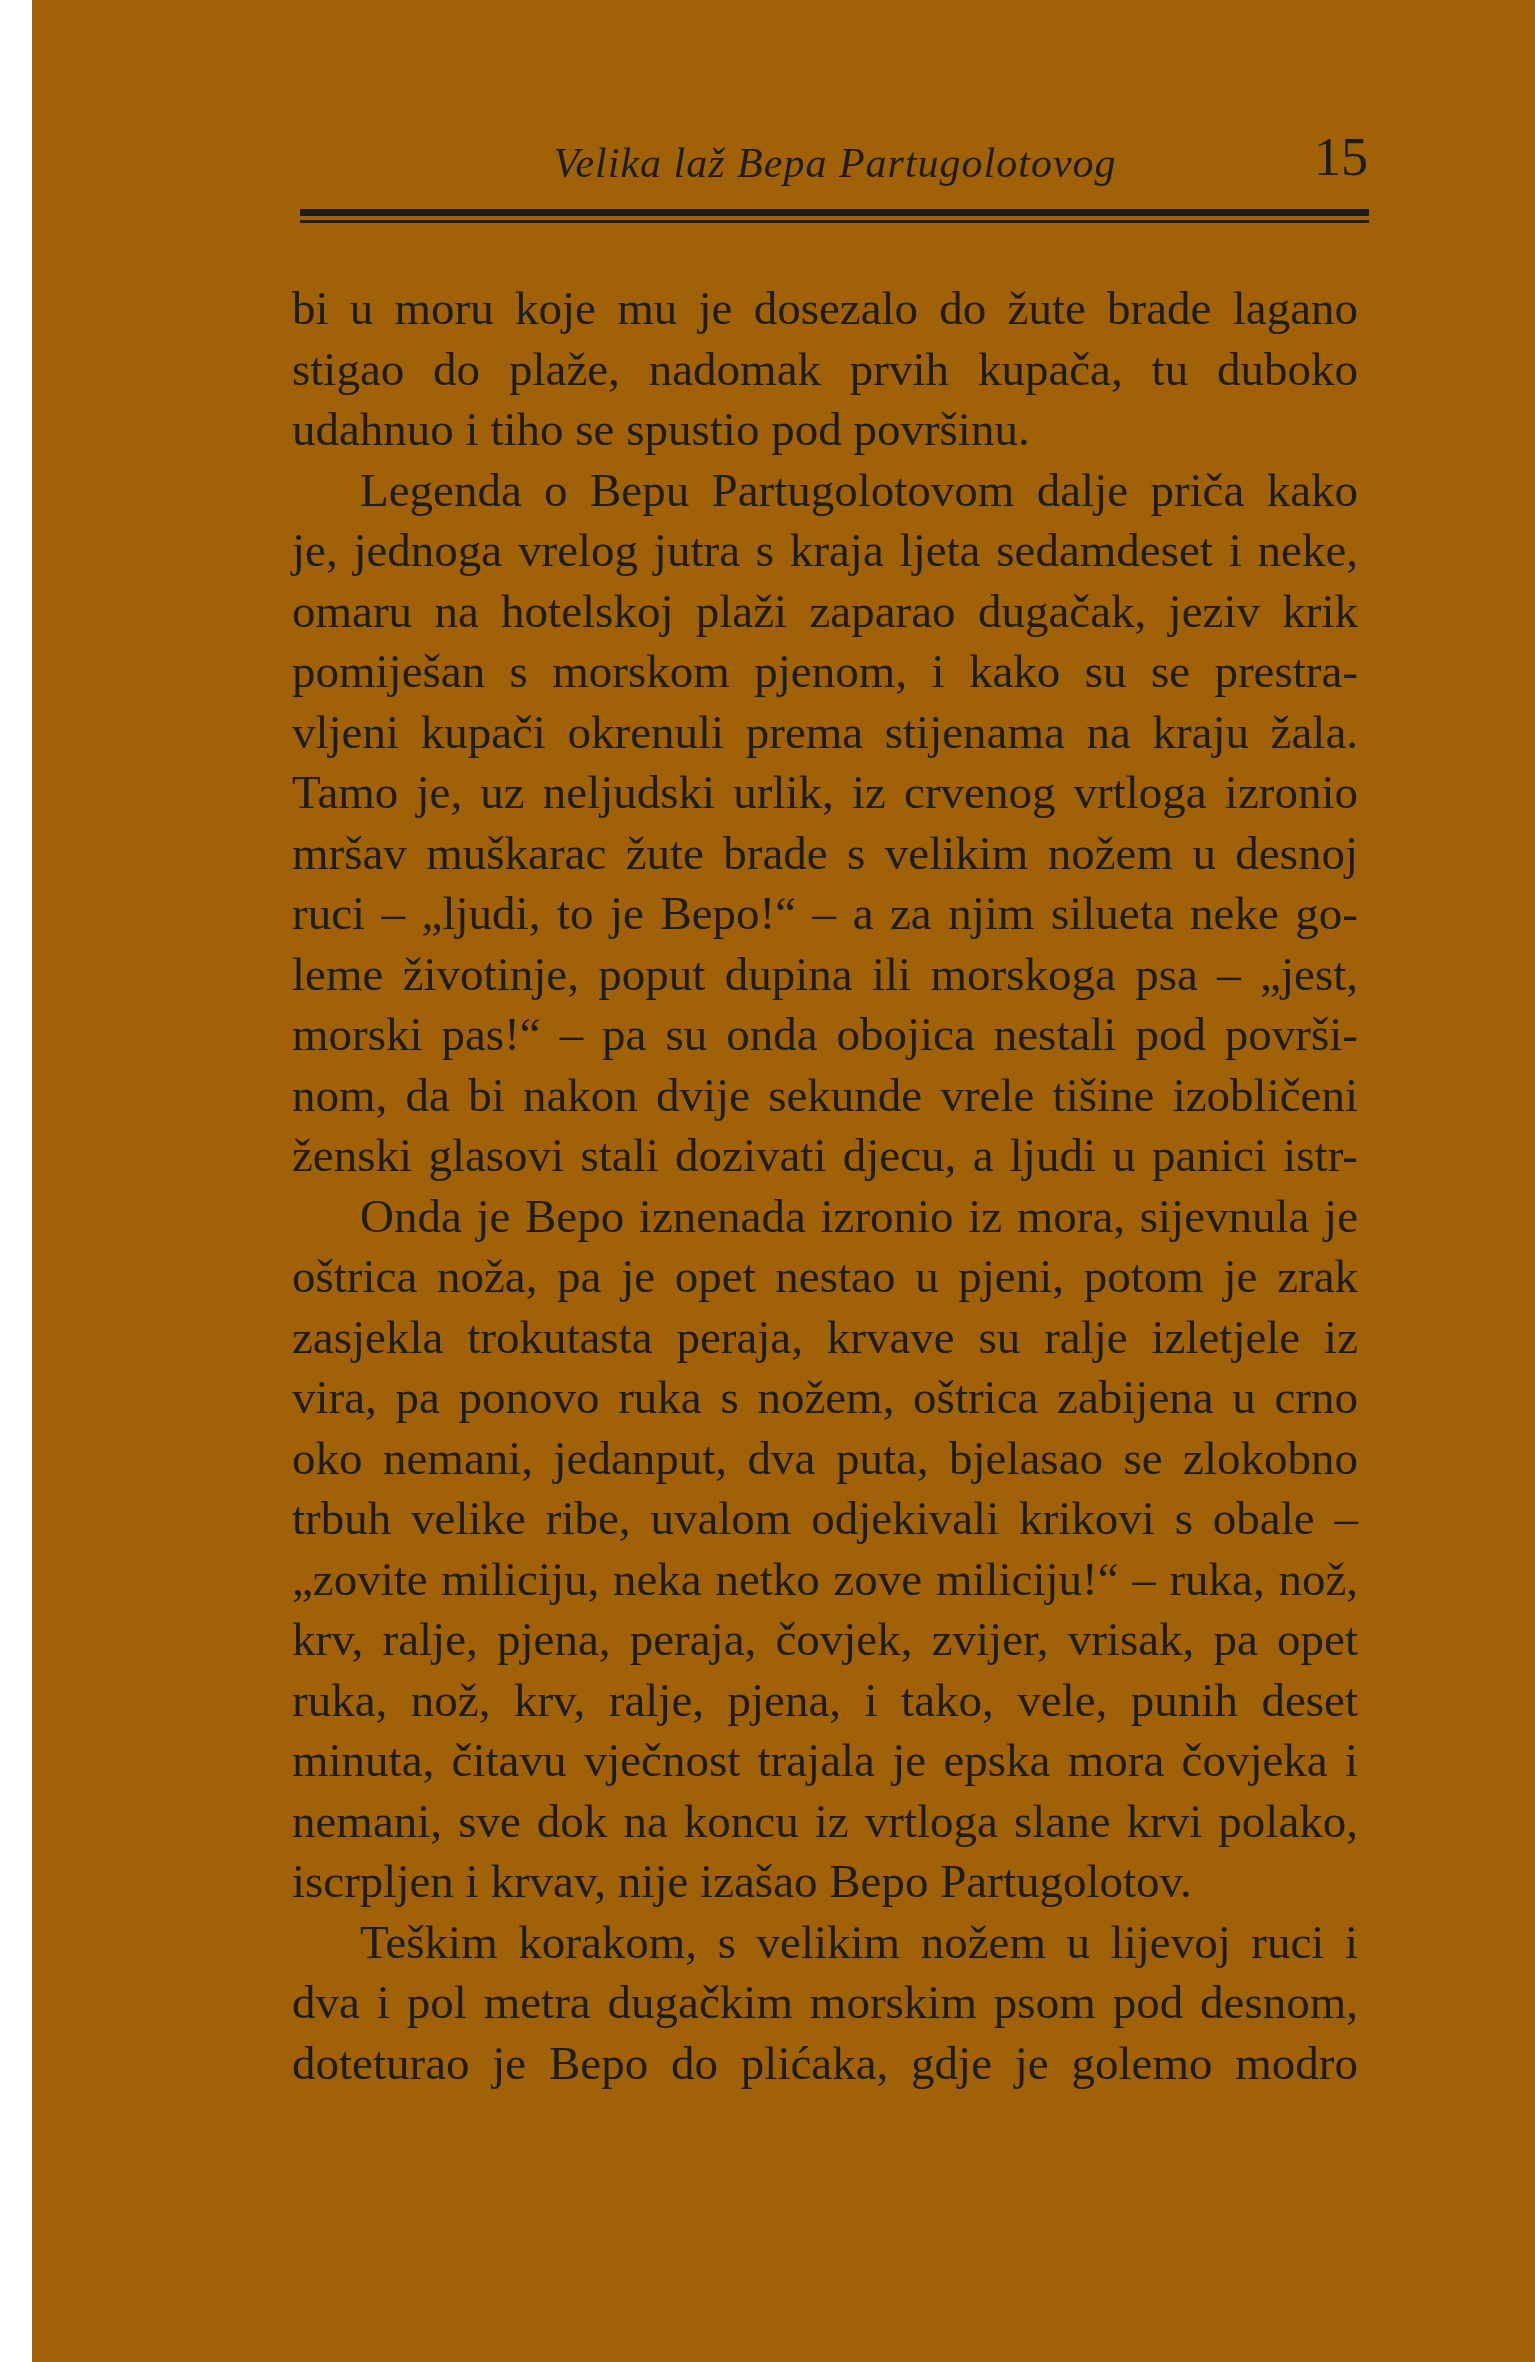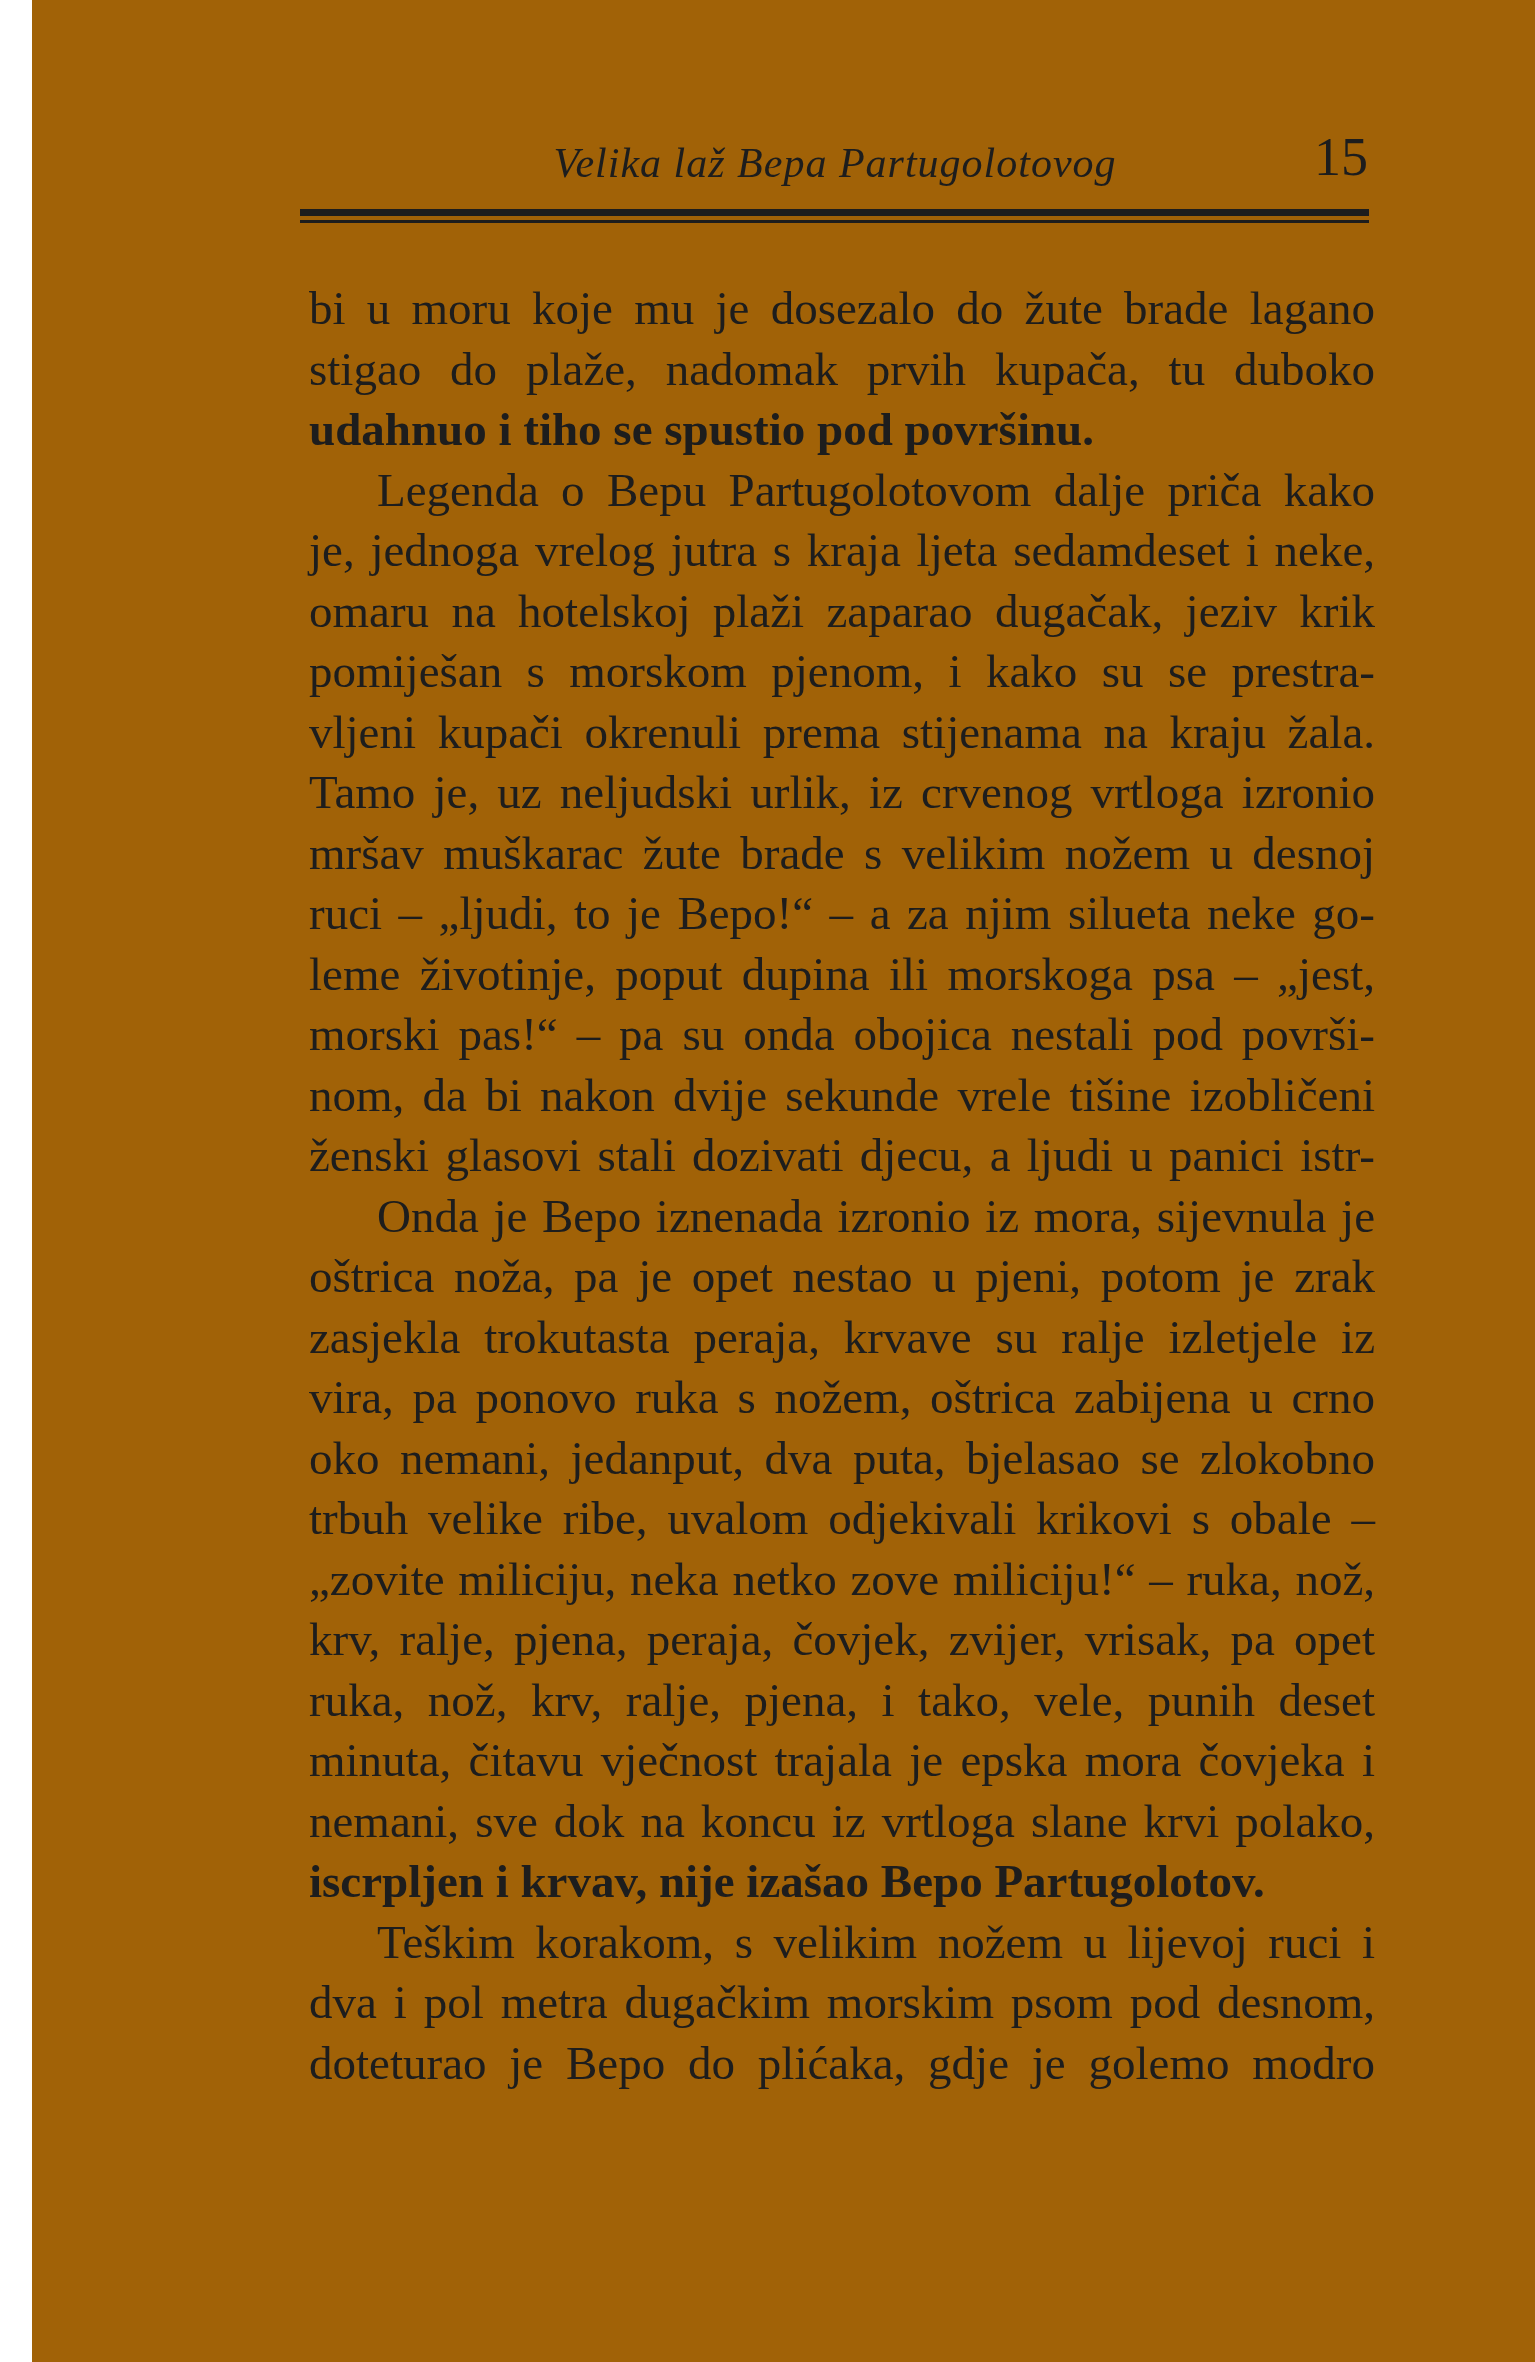--- a/index.html
+++ b/index.html
@@ -53,34 +53,33 @@
     height: 7px;
     background: #1d1d1d;
   }
   .rule-thin {
     height: 3px;
     background: #1d1d1d;
     margin-top: 4px;
   }
   .body-text {
     position: absolute;
-    left: 277px;
+    left: 260px;
     top: 278px;
     width: 1066px;
     font-size: 47px;
     line-height: 60.5px;
   }
   .line {
     text-align: justify;
     text-align-last: justify;
     white-space: normal;
   }
   .line.rag {
     text-align-last: left;
-    font-weight: bold;
   }
   .line.indent {
     text-indent: 68px;
   }
 </style>
 </head>
 <body>
 
 <div class="page">
 

